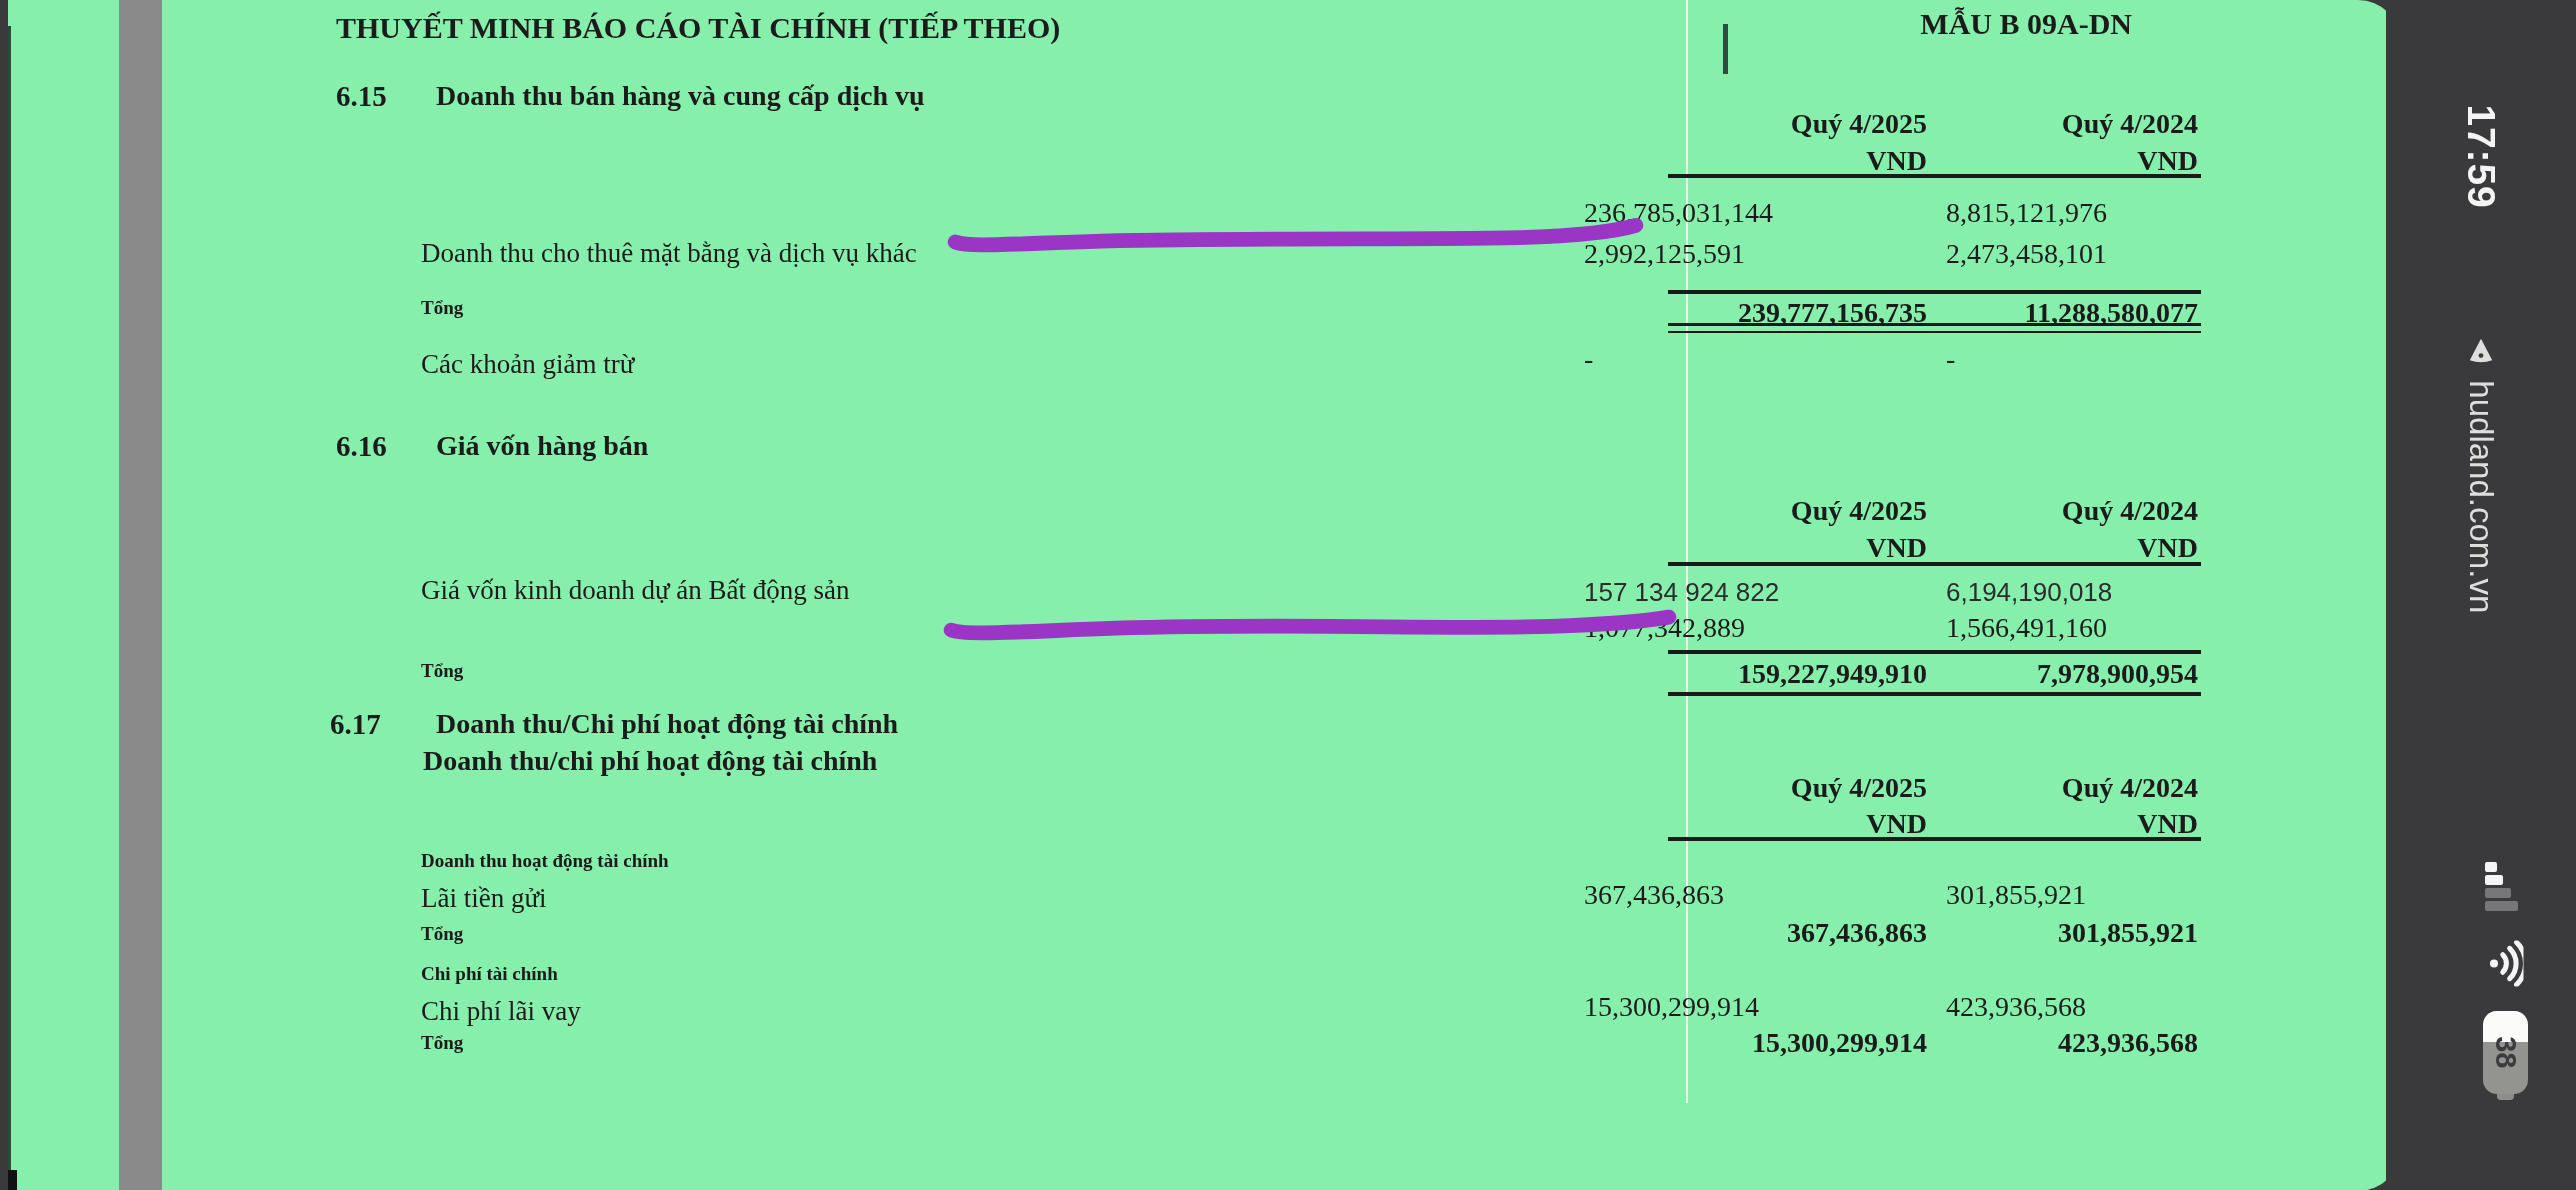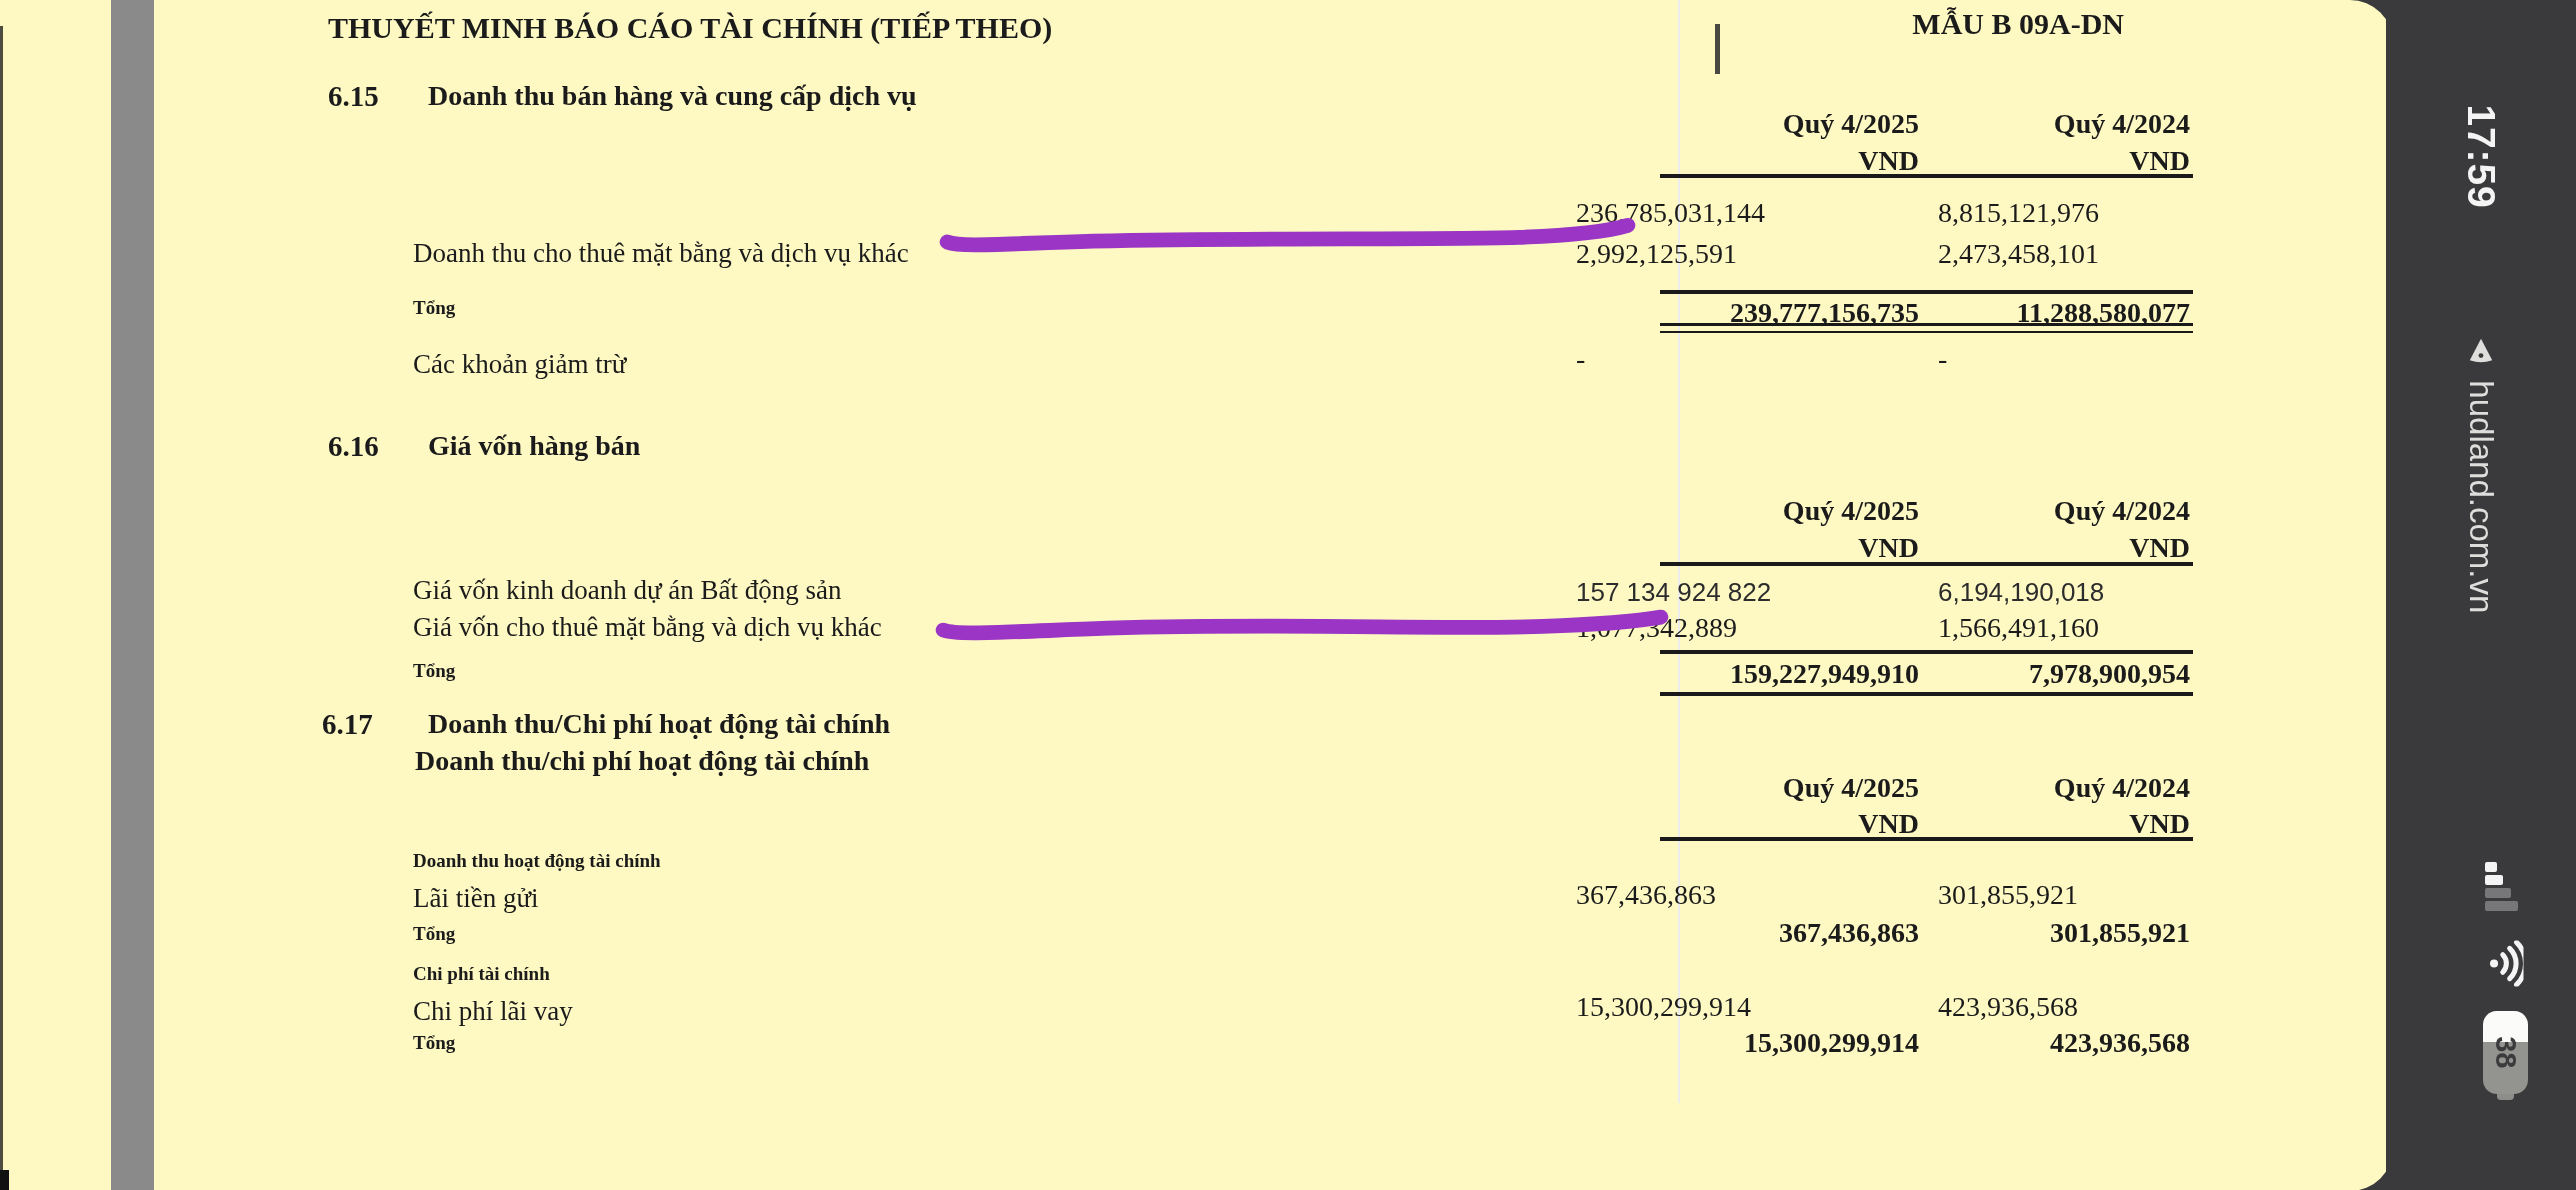--- a/index.html
+++ b/index.html
@@ -7,22 +7,22 @@
     width:2576px;height:1191px;
     background:#3a3a3c;
     position:relative;
     overflow:hidden;
     font-family:"Liberation Serif","DejaVu Serif",serif;
     color:#1b1b1b;
   }
   .abs{position:absolute;}
   
   .page{
-    left:0;top:0;width:2393px;height:1191px;
-    background:#fef9c3;
+    left:8px;top:0;width:2393px;height:1191px;
+    background:#86efac;
     border-top-right-radius:43px;
     border-bottom-right-radius:43px;
   }
   .edge-strip{left:111px;top:0;width:43px;height:1191px;background:#8a8a8a;}
   .left-sliver{left:0;top:26px;width:2.8px;height:1165px;background:#111;opacity:.75;}
   .corner-blob{left:0;top:1170px;width:9.3px;height:20.4px;background:#111;}
   .faint-vline{left:1678px;top:0;width:1.9px;height:1103px;background:#ededed;}
   .artifact{left:1715px;top:24px;width:4.6px;height:50px;background:#2a2a2a;opacity:.85;}
 
   .doc-title{font-weight:bold;font-size:30px;white-space:nowrap;}
@@ -103,21 +103,20 @@
   <div class="abs colh c1" style="top:495px;">Quý 4/2025</div>
   <div class="abs colh c2" style="top:495px;">Quý 4/2024</div>
   <div class="abs colh c1" style="top:532px;">VND</div>
   <div class="abs colh c2" style="top:532px;">VND</div>
   <div class="abs rule" style="top:562px;"></div>
 
   <div class="abs lbl" style="left:413px;top:575px;">Giá vốn kinh doanh dự án Bất động sản</div>
   <div class="abs num num-sans c1" style="top:577px;">157 134 924 822</div>
   <div class="abs num num-sans c2" style="top:577px;">6,194,190,018</div>
 
-  <div class="abs lbl" style="left:413px;top:612px;">Giá vốn cho thuê mặt bằng và dịch vụ khác</div>
   <div class="abs num c1" style="top:612px;">1,077,342,889</div>
   <div class="abs num c2" style="top:612px;">1,566,491,160</div>
 
   <div class="abs rule" style="top:650px;"></div>
   <div class="abs lbl-b" style="left:413px;top:660px;">Tổng</div>
   <div class="abs num-b c1" style="top:658px;">159,227,949,910</div>
   <div class="abs num-b c2" style="top:658px;">7,978,900,954</div>
   <div class="abs rule" style="top:692px;"></div>
 
   <div class="abs sec-num" style="left:322px;top:708px;">6.17</div>

